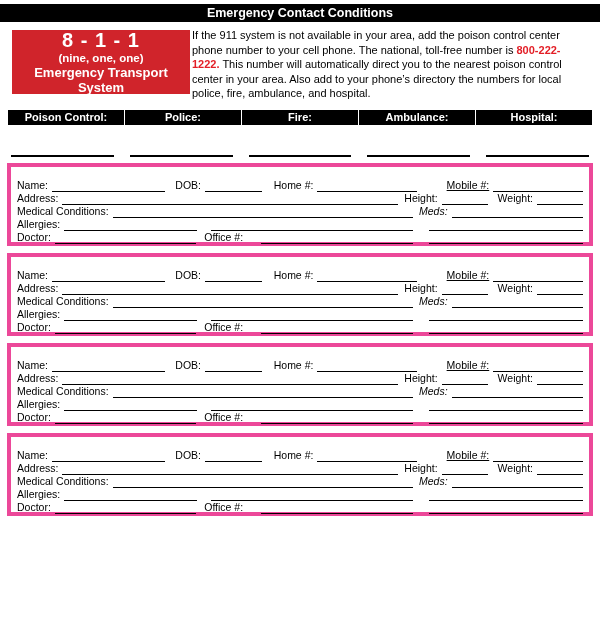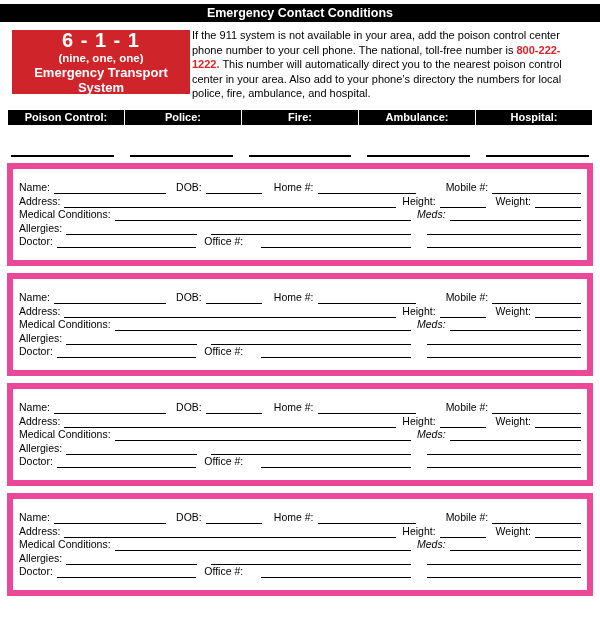--- a/index.html
+++ b/index.html
@@ -33,44 +33,44 @@
   .contacts-row{display:flex;gap:1px;padding:0 8px;margin-top:9px;}
   .contact-chip{
     flex:1;background:#000;color:#fff;font-weight:bold;font-size:11px;
     text-align:center;line-height:15px;height:15px;
   }
   .contacts-lines{display:flex;gap:10px;padding:0 8px;margin-top:28px;}
   .contact-line{flex:1;border-bottom:2px solid #000;height:2px;margin:0 3px;}
   
   .members{padding:6px 7px 0 7px;display:flex;flex-direction:column;gap:7px;}
   .member-box{
-    box-sizing:border-box;height:103px;border:6px solid #ec4899;
+    box-sizing:border-box;height:83px;border:4px solid #ec4899;
     padding:12px 6px;display:flex;flex-direction:column;justify-content:space-between;
   }
   .frow{display:flex;align-items:flex-end;height:17px;font-size:10.5px;white-space:nowrap;}
   .lbl{flex:none;margin-right:4px;line-height:13px;}
   .line{border-bottom:1.4px solid #000;height:12px;flex:1;}
   .g6{margin-left:6px;}.g8{margin-left:8px;}.g10{margin-left:10px;}
-  .g12{margin-left:12px;}.g30{margin-left:30px;}
+  .g12{margin-left:12px;}.g30{margin-left:30px;text-decoration:underline;}
   .f120{flex:1.2;}.f06{flex:0.6;}.f105{flex:1.05;}.f095{flex:0.95;}
   .f135{flex:1.35;}.ml14{margin-left:14px;flex:1.45;}
   .w46{flex:none;width:46px;}
   .rcol{flex:none;width:170px;display:flex;align-items:flex-end;font-style:italic;}
   .rcol .ml16{margin-left:16px;flex:1;}
 </style>
 </head>
 <body>
 
 <div class="page">
 
   <div class="bar top">Emergency Contact Conditions</div>
 
   <div class="intro">
     <div class="red-box">
-      <div class="n911">6 - 1 - 1</div>
+      <div class="n911">8 - 1 - 1</div>
       <div class="n911-sub">(nine, one, one)</div>
       <div class="n911-label">Emergency Transport System</div>
     </div>
     <p class="intro-text"><span>If the 911 system is not available in your area, add the poison control center phone number to your cell phone. The national, toll-free number is </span><span class="phone">800-222-1222.</span><span> This number will automatically direct you to the nearest poison control center in your area. Also add to your phone’s directory the numbers for local police, fire, ambulance, and hospital.</span></p>
   </div>
 
   <div class="contacts-row">
     <div class="contact-chip">Poison Control:</div>
     <div class="contact-chip">Police:</div>
     <div class="contact-chip">Fire:</div>

